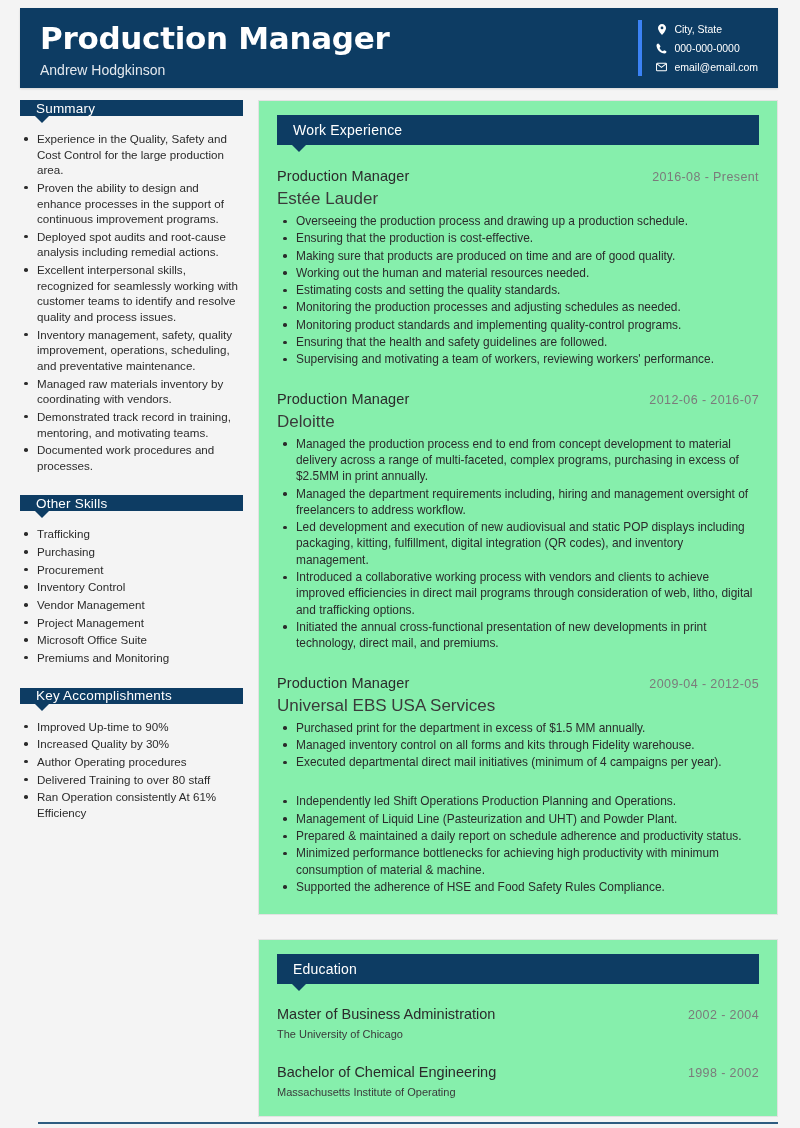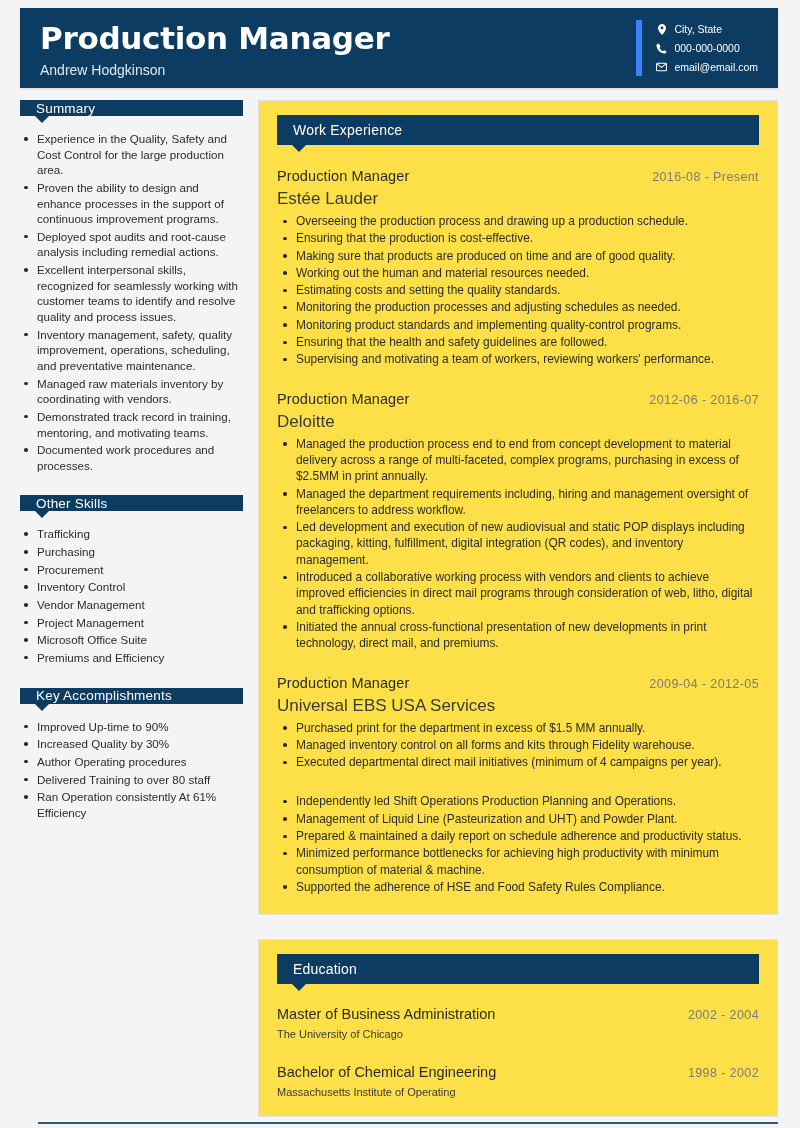--- a/index.html
+++ b/index.html
@@ -58,21 +58,21 @@
     font-weight: normal;
   }
 
   .header-right {
     flex: 0 0 auto;
     display: flex;
     flex-direction: column;
     justify-content: center;
     gap: 7px;
     padding: 0 20px 0 14px;
-    border-left: 6px solid #3b82f6;
+    border-left: 4px solid #3b82f6;
     margin: 12px 0 12px 0;
   }
 
   .contact-row {
     display: flex;
     align-items: center;
     gap: 7px;
     font-size: 10.5px;
     color: #ffffff;
     justify-content: flex-start;
@@ -160,21 +160,21 @@
     left: 4px;
     top: 6px;
     width: 3.5px;
     height: 3.5px;
     border-radius: 50%;
     background: #2b2b2b;
   }
 
   
   .card {
-    background: #fde047;
+    background: #86efac;
     border: 1px solid #e2e2e2;
     padding: 14px 18px 18px 18px;
     margin-bottom: 24px;
   }
   .card:last-child { margin-bottom: 0; }
 
   .card .sec-bar { margin: 0 0 0 0; }
 
   
   .entry { margin-top: 23px; }
@@ -316,21 +316,21 @@
       <div class="side-block">
         <div class="sec-bar">Other Skills</div>
         <ul class="side-list">
           <li>Trafficking</li>
           <li>Purchasing</li>
           <li>Procurement</li>
           <li>Inventory Control</li>
           <li>Vendor Management</li>
           <li>Project Management</li>
           <li>Microsoft Office Suite</li>
-          <li>Premiums and Efficiency</li>
+          <li>Premiums and Monitoring</li>
         </ul>
       </div>
 
       <div class="side-block">
         <div class="sec-bar">Key Accomplishments</div>
         <ul class="side-list">
           <li>Improved Up-time to 90%</li>
           <li>Increased Quality by 30%</li>
           <li>Author Operating procedures</li>
           <li>Delivered Training to over 80 staff</li>

